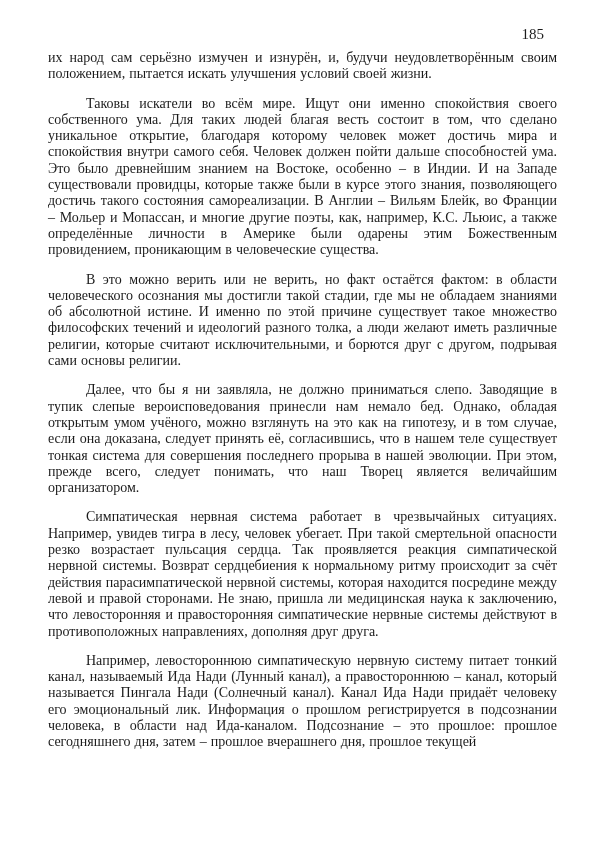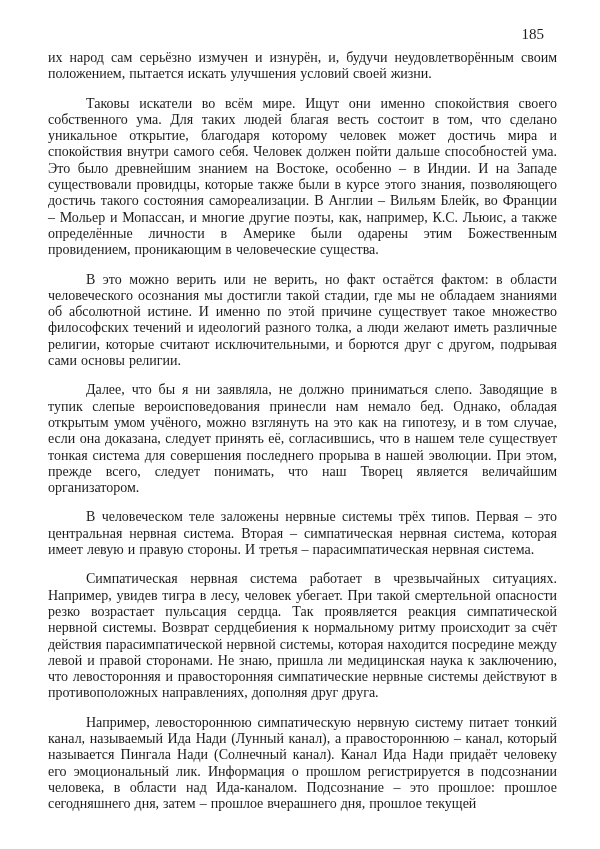--- a/index.html
+++ b/index.html
@@ -44,17 +44,16 @@
 </head>
 <body>
 
 <div class="page">
   <div class="page-number">185</div>
   <div class="text-block">
       <p class="para"><span>их народ сам серьёзно измучен и изнурён, и, будучи неудовлетворённым своим положением, пытается искать улучшения условий своей жизни.</span></p>
       <p class="para indent"><span>Таковы искатели во всём мире. Ищут они именно спокойствия своего собственного ума. Для таких людей благая весть состоит в том, что сделано уникальное открытие, благодаря которому человек может достичь мира и спокойствия внутри самого себя. Человек должен пойти дальше способностей ума. Это было древнейшим знанием на Востоке, особенно – в Индии. И на Западе существовали провидцы, которые также были в курсе этого знания, позволяющего достичь такого состояния самореализации. В Англии – Вильям Блейк, во Франции – Мольер и Мопассан, и многие другие поэты, как, например, К.С. Льюис, а также определённые личности в Америке были одарены этим Божественным провидением, проникающим в человеческие существа.</span></p>
       <p class="para indent"><span>В это можно верить или не верить, но факт остаётся фактом: в области человеческого осознания мы достигли такой стадии, где мы не обладаем знаниями об абсолютной истине. И именно по этой причине существует такое множество философских течений и идеологий разного толка, а люди желают иметь различные религии, которые считают исключительными, и борются друг с другом, подрывая сами основы религии.</span></p>
       <p class="para indent"><span>Далее, что бы я ни заявляла, не должно приниматься слепо. Заводящие в тупик слепые вероисповедования принесли нам немало бед. Однако, обладая открытым умом учёного, можно взглянуть на это как на гипотезу, и в том случае, если она доказана, следует принять её, согласившись, что в нашем теле существует тонкая система для совершения последнего прорыва в нашей эволюции. При этом, прежде всего, следует понимать, что наш Творец является величайшим организатором.</span></p>
-      <p class="para indent"><span>В человеческом теле заложены нервные системы трёх типов. Первая – это центральная нервная система. Вторая – симпатическая нервная система, которая имеет левую и правую стороны. И третья – парасимпатическая нервная система.</span></p>
       <p class="para indent"><span>Симпатическая нервная система работает в чрезвычайных ситуациях. Например, увидев тигра в лесу, человек убегает. При такой смертельной опасности резко возрастает пульсация сердца. Так проявляется реакция симпатической нервной системы. Возврат сердцебиения к нормальному ритму происходит за счёт действия парасимпатической нервной системы, которая находится посредине между левой и правой сторонами. Не знаю, пришла ли медицинская наука к заключению, что левосторонняя и правосторонняя симпатические нервные системы действуют в противоположных направлениях, дополняя друг друга.</span></p>
       <p class="para indent"><span>Например, левостороннюю симпатическую нервную систему питает тонкий канал, называемый </span><span class="italic">Ида Нади</span><span> (Лунный канал), а правостороннюю – канал, который называется </span><span class="italic">Пингала Нади</span><span> (Солнечный канал). Канал Ида Нади придаёт человеку его эмоциональный лик. Информация о прошлом регистрируется в подсознании человека, в области над Ида-каналом. Подсознание – это прошлое: прошлое сегодняшнего дня, затем – прошлое вчерашнего дня, прошлое текущей</span></p>
     </div>
 </div>
 
 </body></html>

